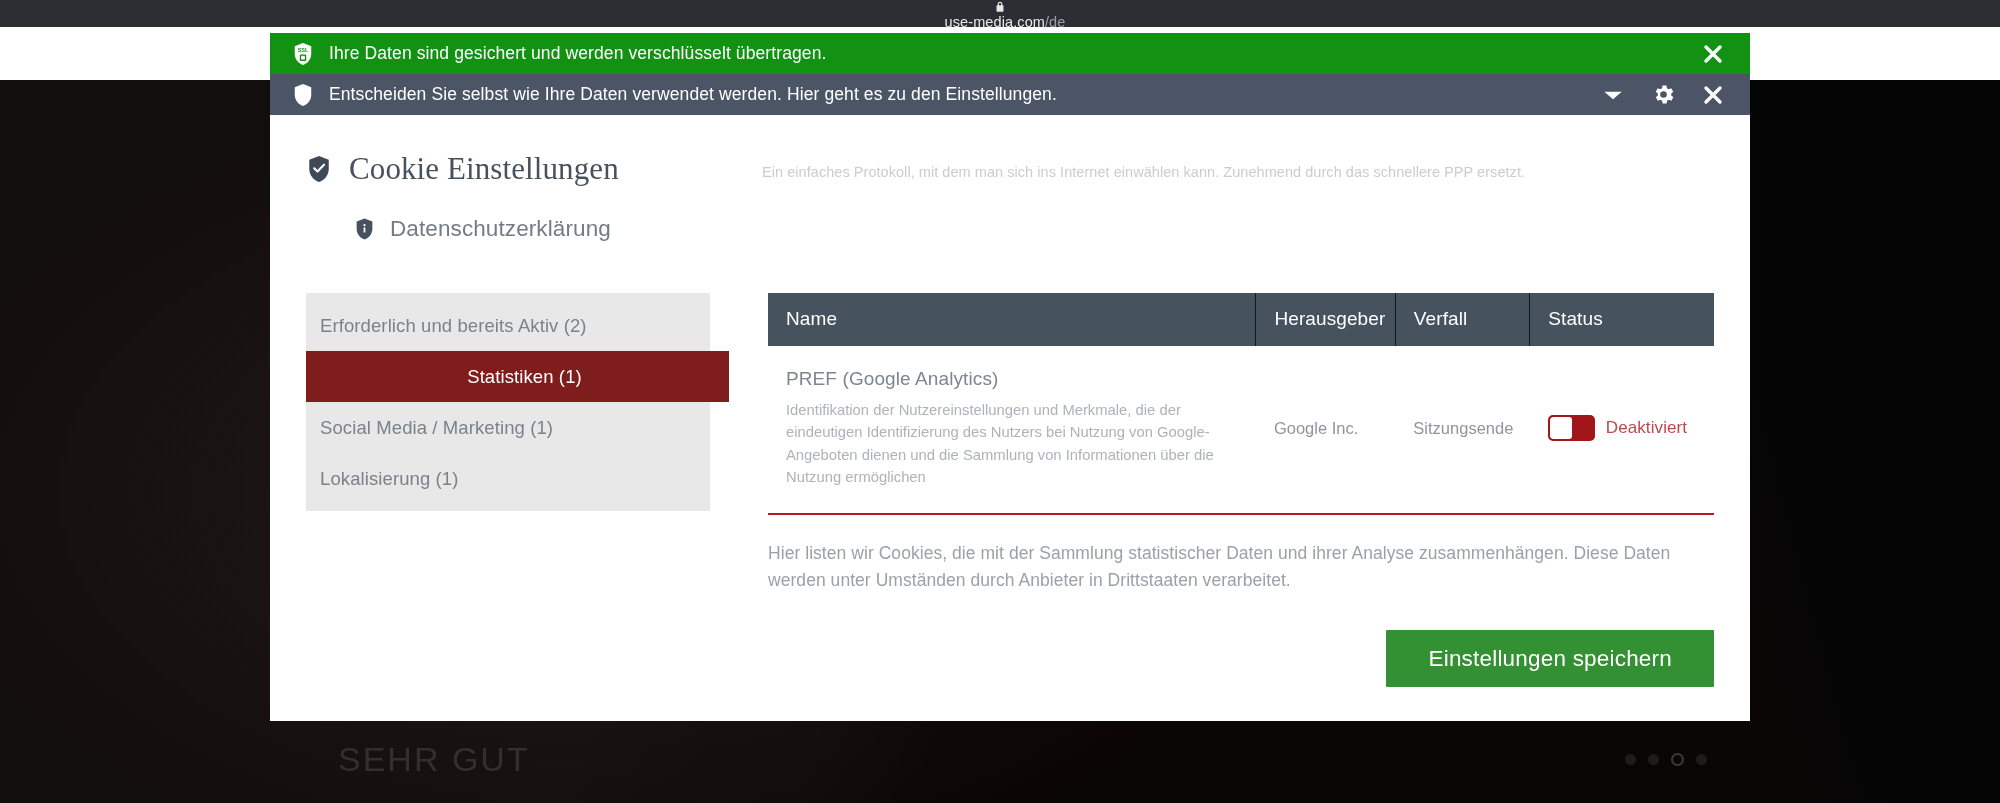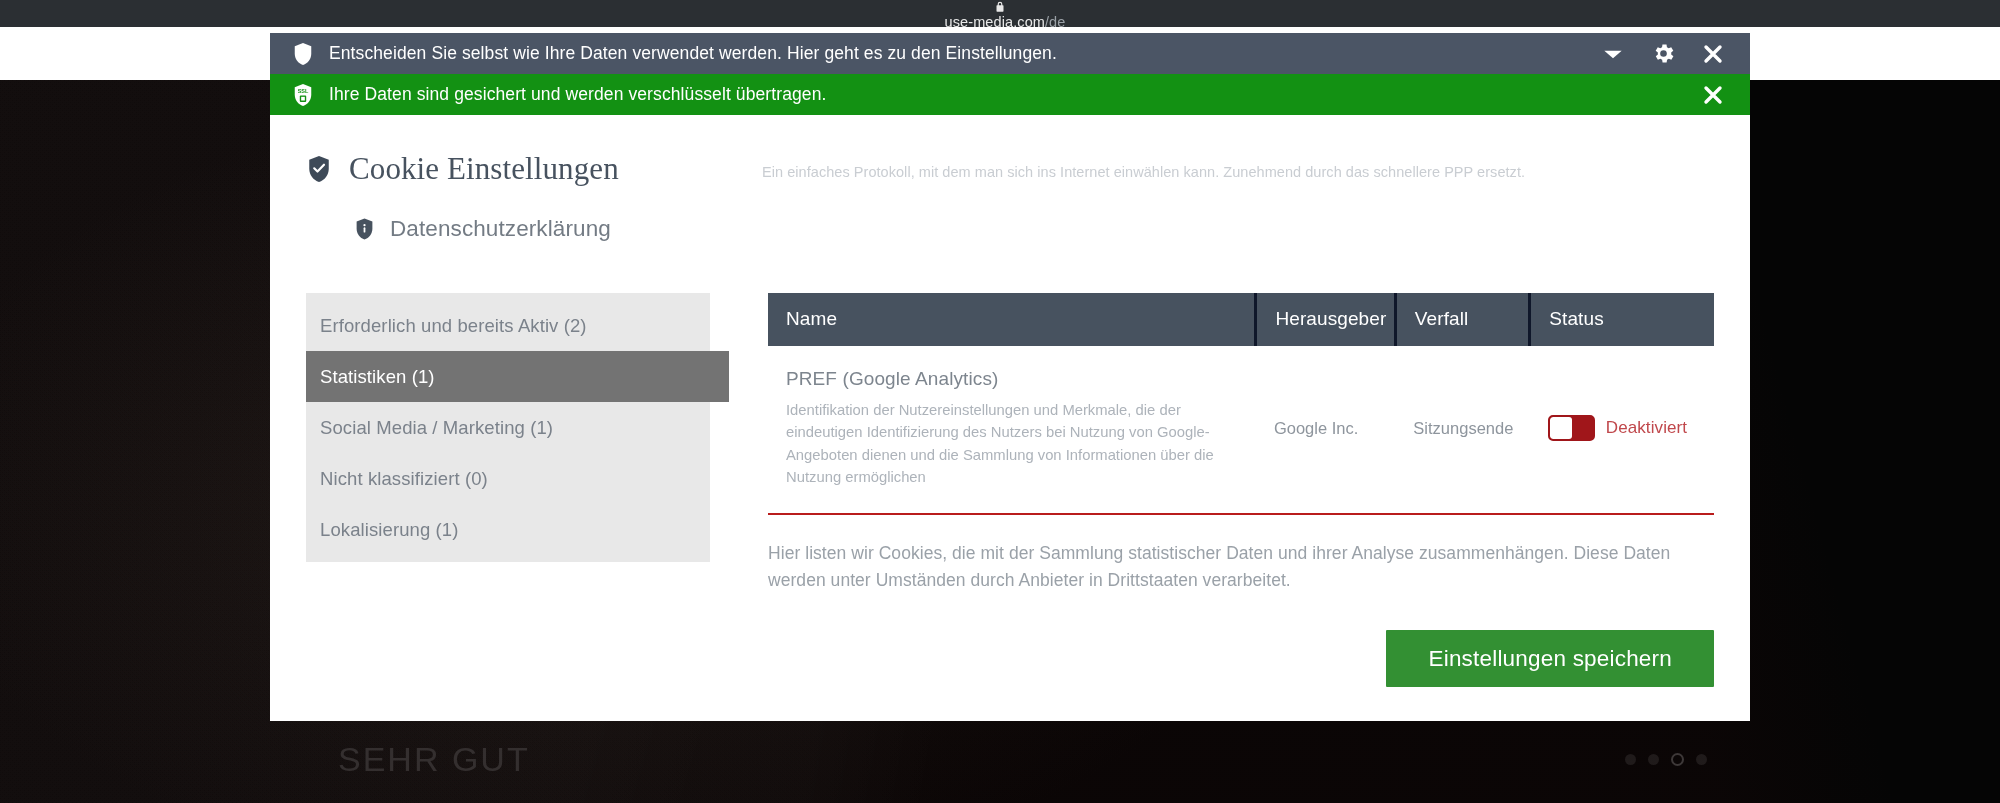--- a/index.html
+++ b/index.html
@@ -251,45 +251,46 @@
     height: 51px;
     display: flex;
     align-items: center;
     padding-left: 14px;
     font-size: 18.5px;
     color: #7b828b;
     cursor: pointer;
     letter-spacing: 0.1px;
   }
   .cat-item.active {
-    background: #737373;
+    background: #7f1d1d;
     color: #ffffff;
     width: 423px;
     font-weight: 400;
+    justify-content: center;
   }
 
   .table-wrap {
     flex: 1 1 auto;
     margin-left: 58px;
     padding-right: 2px;
   }
 
   .ctable {
     width: 100%;
     border-collapse: collapse;
     table-layout: fixed;
   }
   .ctable thead th {
     background: #47525f;
     color: #ffffff;
     font-size: 19px;
     font-weight: 400;
     text-align: left;
     padding: 15px 0 16px 18px;
-    border-right: 3px solid #0f172a;
+    border-right: 1px solid #0f172a;
     letter-spacing: 0.1px;
   }
   .ctable thead th:last-child { border-right: none; }
 
   .col-name { width: 49%; }
   .col-pub  { width: 14%; }
   .col-exp  { width: 13.5%; }
   .col-stat { width: 18.5%; }
 
   .ctable tbody td {
@@ -415,20 +416,37 @@
   <div class="bg-white-strip"></div>
 
   <div class="browser-bar">
     <svg class="lock-icon" viewBox="0 0 24 24">
       <path fill="#e8e8e8" d="M17 9h-1V7a4 4 0 1 0-8 0v2H7a1 1 0 0 0-1 1v9a1 1 0 0 0 1 1h10a1 1 0 0 0 1-1v-9a1 1 0 0 0-1-1zm-7-2a2 2 0 1 1 4 0v2h-4z"></path>
     </svg>
     <span class="url-text"><span>use-media.com</span><span class="path">/de</span></span>
   </div>
 
   <div class="consent-stack">
+
+    <div class="bar bar-green">
+      <svg class="bar-icon" viewBox="0 0 24 26">
+        <path fill="#ffffff" d="M12 1L3 4.5v8.2C3 18.3 6.8 23.3 12 25c5.2-1.7 9-6.7 9-12.3V4.5z"></path>
+        <text x="12" y="11" font-size="6" fill="#139113" text-anchor="middle" font-family="Liberation Sans, sans-serif" font-weight="bold">SSL</text>
+        <rect x="8.5" y="13.5" width="7" height="7" rx="1" fill="#139113"></rect>
+        <rect x="10" y="15" width="4" height="4" fill="#ffffff"></rect>
+      </svg>
+      <span class="bar-text">Ihre Daten sind gesichert und werden verschlüsselt übertragen.</span>
+      <span class="bar-actions">
+        <button class="bar-btn" aria-label="close">
+          <svg width="24" height="24" viewBox="0 0 24 24">
+              <path stroke="#ffffff" stroke-width="3.4" stroke-linecap="round" d="M5 5l14 14M19 5L5 19"></path>
+            </svg>
+        </button>
+      </span>
+    </div>
 
     <div class="bar bar-grey">
       <svg class="bar-icon" viewBox="0 0 24 26">
         <path fill="#ffffff" d="M12 1L3 4.5v8.2C3 18.3 6.8 23.3 12 25c5.2-1.7 9-6.7 9-12.3V4.5z"></path>
       </svg>
       <span class="bar-text">Entscheiden Sie selbst wie Ihre Daten verwendet werden. Hier geht es zu den Einstellungen.</span>
       <span class="bar-actions">
         <button class="bar-btn" aria-label="collapse">
           <svg width="26" height="26" viewBox="0 0 24 24">
               <path fill="#ffffff" d="M4 9h16l-8 7z"></path>
@@ -440,37 +458,20 @@
           </svg>
         </button>
         <button class="bar-btn" aria-label="close">
           <svg width="24" height="24" viewBox="0 0 24 24">
               <path stroke="#ffffff" stroke-width="3.4" stroke-linecap="round" d="M5 5l14 14M19 5L5 19"></path>
             </svg>
         </button>
       </span>
     </div>
 
-    <div class="bar bar-green">
-      <svg class="bar-icon" viewBox="0 0 24 26">
-        <path fill="#ffffff" d="M12 1L3 4.5v8.2C3 18.3 6.8 23.3 12 25c5.2-1.7 9-6.7 9-12.3V4.5z"></path>
-        <text x="12" y="11" font-size="6" fill="#139113" text-anchor="middle" font-family="Liberation Sans, sans-serif" font-weight="bold">SSL</text>
-        <rect x="8.5" y="13.5" width="7" height="7" rx="1" fill="#139113"></rect>
-        <rect x="10" y="15" width="4" height="4" fill="#ffffff"></rect>
-      </svg>
-      <span class="bar-text">Ihre Daten sind gesichert und werden verschlüsselt übertragen.</span>
-      <span class="bar-actions">
-        <button class="bar-btn" aria-label="close">
-          <svg width="24" height="24" viewBox="0 0 24 24">
-              <path stroke="#ffffff" stroke-width="3.4" stroke-linecap="round" d="M5 5l14 14M19 5L5 19"></path>
-            </svg>
-        </button>
-      </span>
-    </div>
-
     <div class="modal">
 
       <div class="modal-head">
         <div class="modal-head-left">
 
           <div class="title-row">
             <svg class="title-shield" viewBox="0 0 24 26">
               <path fill="#3e4a58" d="M12 1L3 4.5v8.2C3 18.3 6.8 23.3 12 25c5.2-1.7 9-6.7 9-12.3V4.5z"></path>
               <path fill="none" stroke="#ffffff" stroke-width="2" stroke-linecap="round" stroke-linejoin="round" d="M7.6 12.4l3 3 6-6.4"></path>
             </svg>
@@ -494,23 +495,20 @@
 
         <div class="cat-list">
           <div class="cat-item">
             <span>Erforderlich und bereits Aktiv (2)</span>
           </div>
           <div class="cat-item active">
             <span>Statistiken (1)</span>
           </div>
           <div class="cat-item">
             <span>Social Media / Marketing (1)</span>
-          </div>
-          <div class="cat-item">
-            <span>Nicht klassifiziert (0)</span>
           </div>
           <div class="cat-item">
             <span>Lokalisierung (1)</span>
           </div>
         </div>
 
         <div class="table-wrap">
           <table class="ctable">
             <thead>
               <tr>

